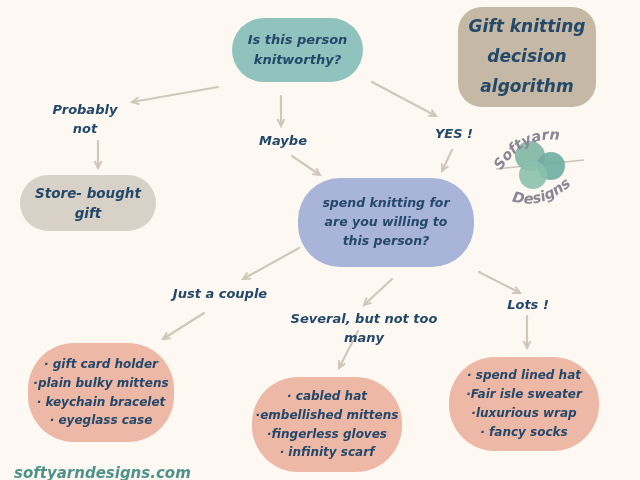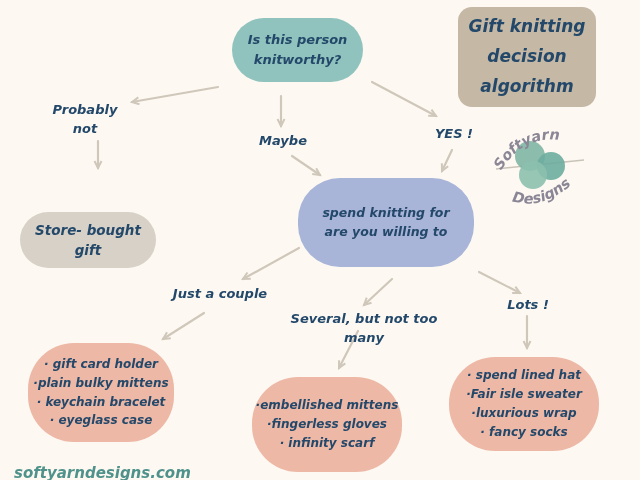--- a/index.html
+++ b/index.html
@@ -25,27 +25,27 @@
     box-sizing:border-box;
   }
   .node div{width:100%;}
   .node-knitworthy{
     left:232px;top:18px;width:131px;height:64px;
     border-radius:32px;
     font-size:13px;line-height:1.55;
   }
   .node-title{
     left:458px;top:7px;width:138px;height:100px;
-    border-radius:14px;
+    border-radius:24px;
     font-size:17px;line-height:1.75;
   }
   .node-store{
     left:20px;top:175px;width:136px;height:56px;
     border-radius:28px;
-    font-size:13.5px;line-height:1.5;margin-top:37px;
+    font-size:13.5px;line-height:1.5;
   }
   .node-hours{
     left:298px;top:178px;width:176px;height:89px;
     border-radius:42px;
     font-size:12.5px;line-height:1.5;
   }
   .node-list{
     border-radius:46px;
     font-size:12px;line-height:1.58;
   }
@@ -126,30 +126,32 @@
   </div>
 
   <div class="node node-store script" style="background:#d7d1c7">
     <div>Store- bought</div>
     <div>gift</div>
   </div>
 
   <div class="node node-hours script" style="background:#a8b4d8">
     <div>spend knitting for</div>
     <div>are you willing to</div>
+    <div>this person?</div>
   </div>
 
   <div class="node node-list node-quick script" style="background:#eeb8a6">
     <div>· gift card holder</div>
     <div>·plain bulky mittens</div>
     <div>· keychain bracelet</div>
     <div>· eyeglass case</div>
   </div>
 
   <div class="node node-list node-medium script" style="background:#eeb8a6">
+    <div>· cabled hat</div>
     <div>·embellished mittens</div>
     <div>·fingerless gloves</div>
     <div>· infinity scarf</div>
   </div>
 
   <div class="node node-list node-big script" style="background:#eeb8a6">
     <div>· spend lined hat</div>
     <div>·Fair isle sweater</div>
     <div>·luxurious wrap</div>
     <div>· fancy socks</div>

